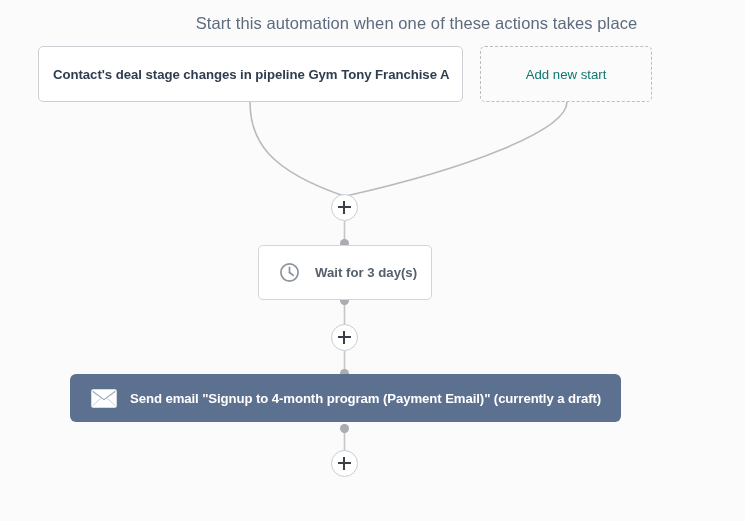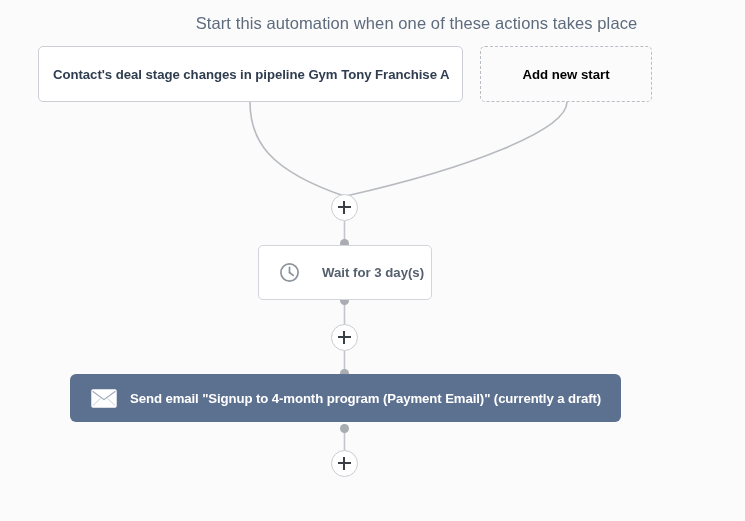--- a/index.html
+++ b/index.html
@@ -73,22 +73,22 @@
   }
   .start-label {
     font-size: 13.2px;
     font-weight: bold;
     color: #2f3d4f;
     white-space: nowrap;
     letter-spacing: -.05px;
   }
   .add-label {
     font-size: 13.2px;
-    font-weight: bold;
-    color: #000000;
+    font-weight: normal;
+    color: #0f766e;
     white-space: nowrap;
   }
 
   
   .plus-node {
     position: absolute;
     width: 27px;
     height: 27px;
     border-radius: 50%;
     background: #ffffff;
@@ -153,21 +153,21 @@
     border-radius: 5px;
     display: flex;
     align-items: center;
     padding-left: 20px;
     cursor: pointer;
   }
   .wait-label {
     font-size: 13.2px;
     font-weight: bold;
     color: #55606e;
-    margin-left: 22px;
+    margin-left: 15px;
     white-space: nowrap;
   }
 
   
   .email-step {
     position: absolute;
     left: 70px;
     top: 374px;
     width: 551px;
     height: 48px;

